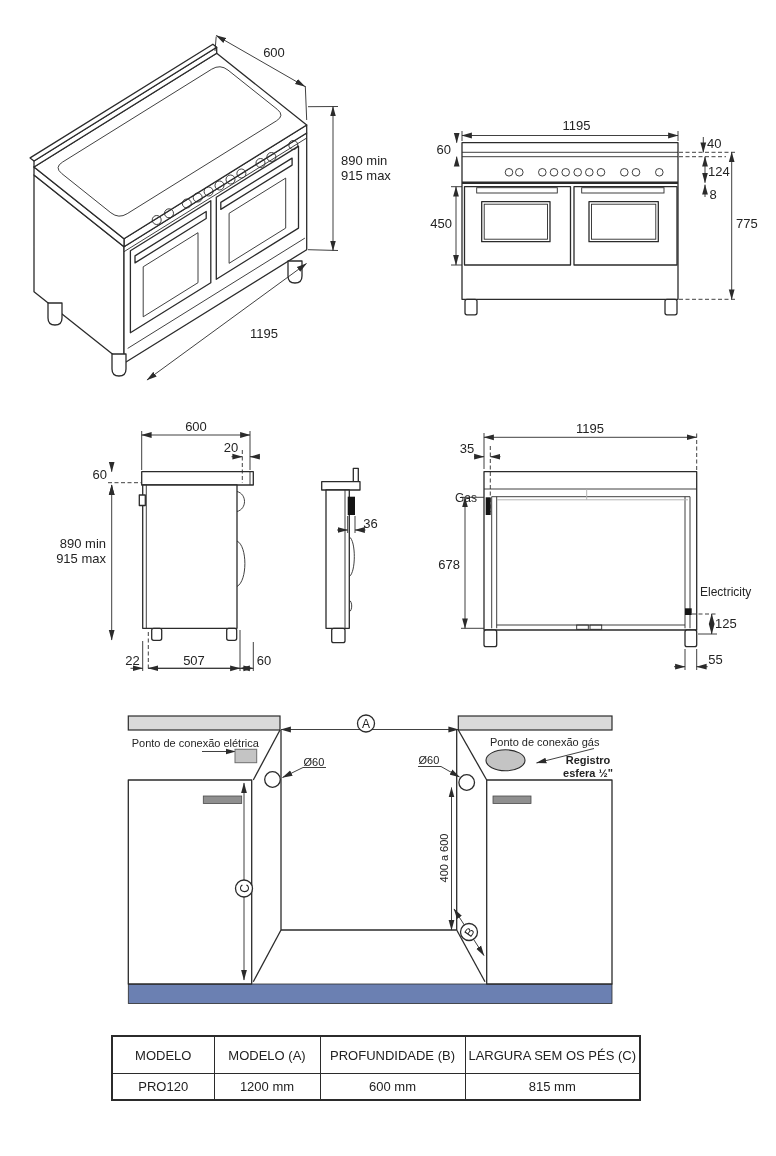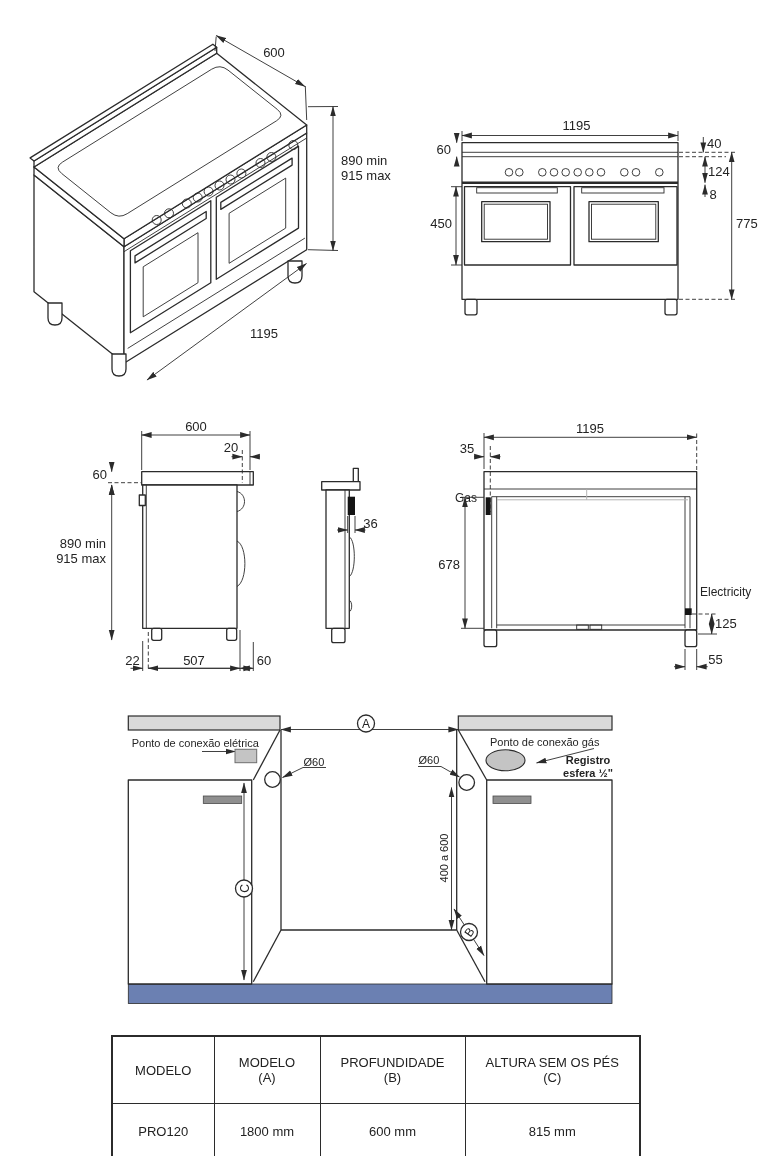--- a/index.html
+++ b/index.html
@@ -13,21 +13,21 @@
   .st{stroke:#2b2b2b;stroke-width:1.3;fill:none;stroke-linejoin:round;}
   .stw{stroke:#2b2b2b;stroke-width:1.3;fill:#ffffff;stroke-linejoin:round;}
   .thin{stroke:#2b2b2b;stroke-width:0.9;fill:none;}
   .thk{stroke:#2b2b2b;stroke-width:2.6;fill:none;}
   .dim{stroke:#2b2b2b;stroke-width:0.9;fill:none;}
   .dash{stroke-dasharray:4 2.5;}
   .lgt{stroke:#b5b5b5;stroke-width:1;fill:none;}
   .blk{fill:#141414;stroke:none;}
   #spec-table{position:absolute;left:111px;top:1035px;width:528px;border-collapse:collapse;table-layout:fixed;
     font-family:"Liberation Sans",sans-serif;font-size:13px;color:#222;border:2px solid #2b2b2b;}
-  #spec-table th,#spec-table td{border:1px solid #2b2b2b;text-align:center;vertical-align:middle;font-weight:normal;padding:15px;}
+  #spec-table th,#spec-table td{border:1px solid #2b2b2b;text-align:center;vertical-align:middle;font-weight:normal;padding:0;}
   #spec-table th{height:36px;}
   #spec-table td{height:25px;}
 </style>
 </head>
 <body>
 
 <div id="page">
 <svg width="776" height="1156" viewBox="0 0 776 1156">
   <defs>
     <marker id="ah" viewBox="0 0 12 8" refX="11" refY="4" markerWidth="12" markerHeight="8" orient="auto-start-reverse">
@@ -297,25 +297,25 @@
         <col style="width:102px">
         <col style="width:106px">
         <col style="width:145px">
         <col style="width:175px">
       </colgroup>
   <thead>
     <tr>
       <th>MODELO</th>
       <th>MODELO (A)</th>
       <th>PROFUNDIDADE (B)</th>
-      <th>ALTURA SEM OS PÉS (C)</th>
+      <th>LARGURA SEM OS PÉS (C)</th>
     </tr>
   </thead>
   <tbody>
     <tr>
       <td>PRO120</td>
-      <td>1800 mm</td>
+      <td>1200 mm</td>
       <td>600 mm</td>
       <td>815 mm</td>
     </tr>
   </tbody>
 </table>
 </div>
 
 </body></html>

